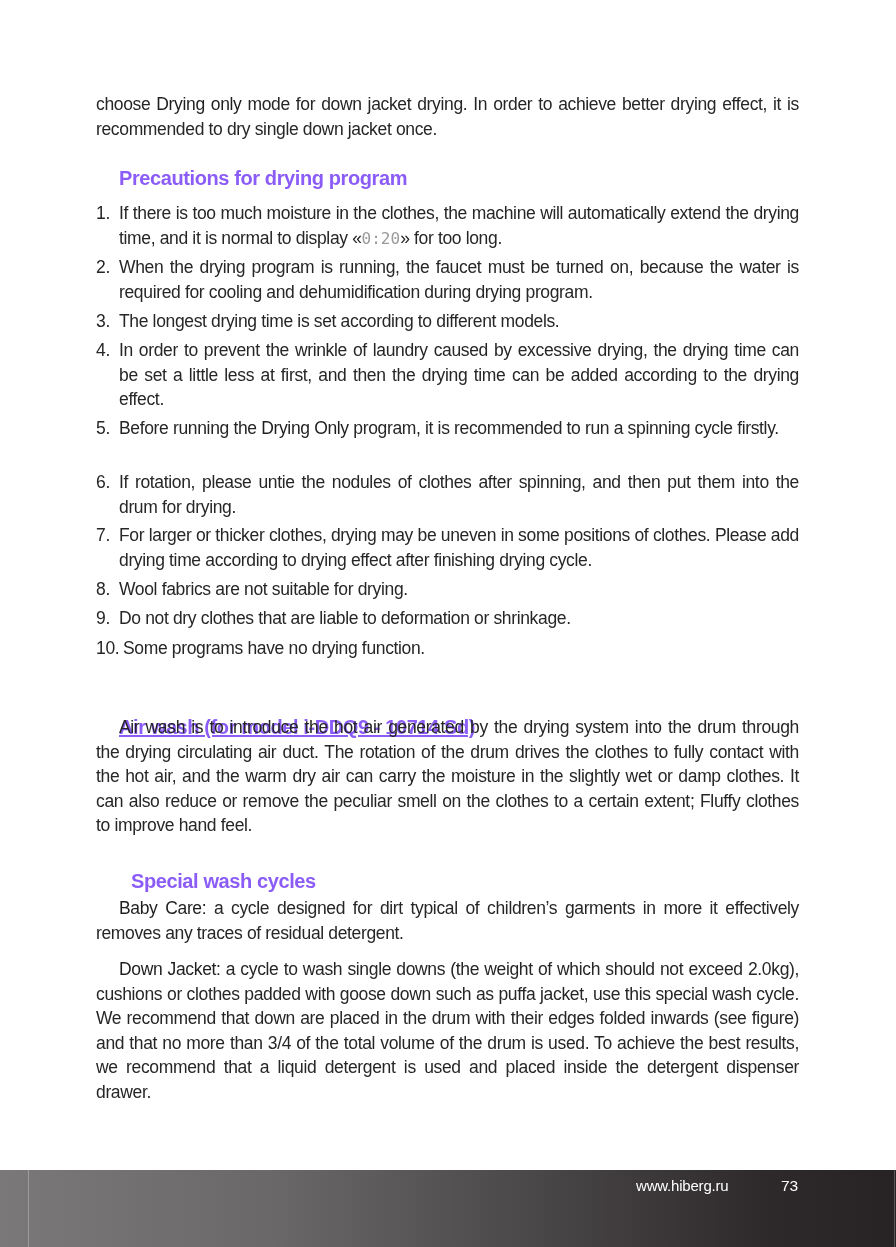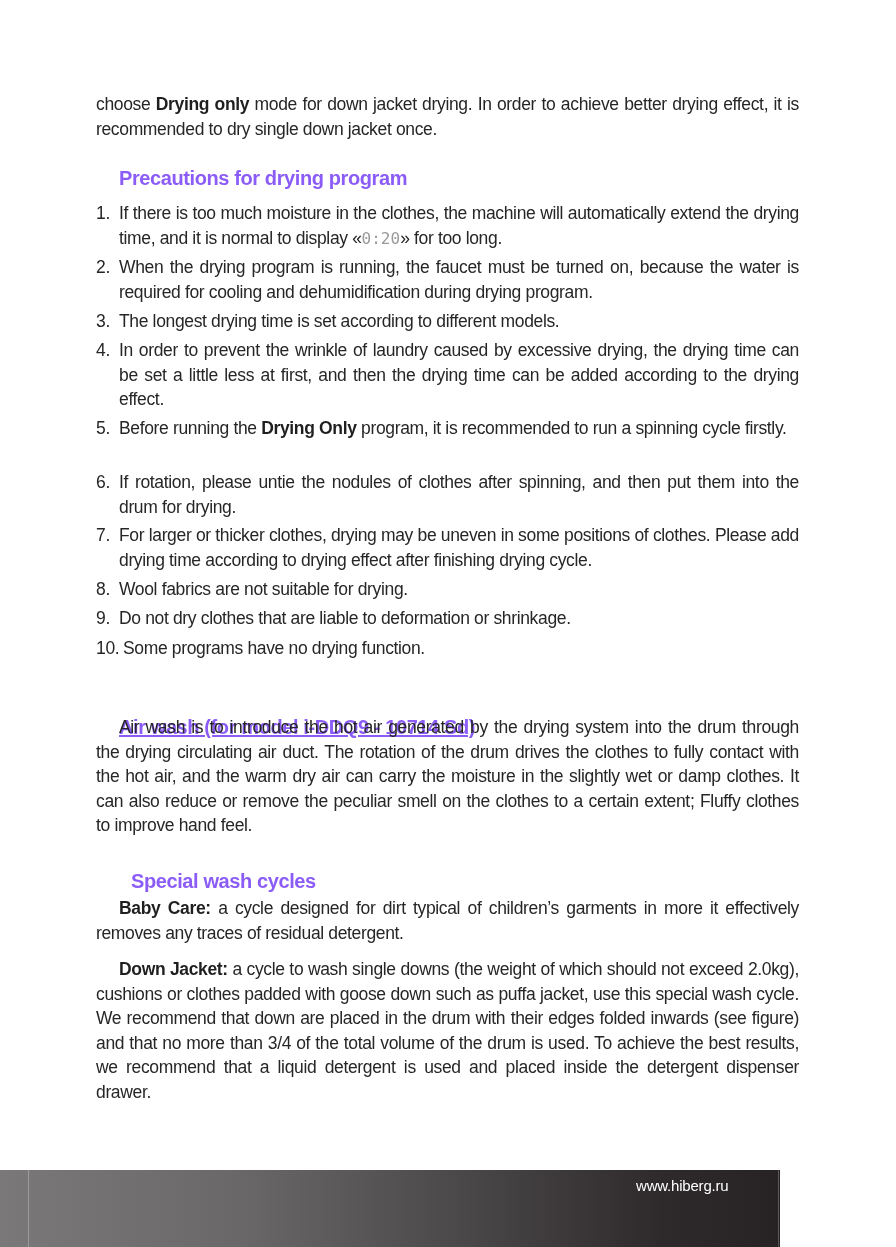--- a/index.html
+++ b/index.html
@@ -8,34 +8,34 @@
     background: #ffffff; color: #2a2a2a;
     font-family: "Liberation Sans", "DejaVu Sans", sans-serif;
   }
   .page { position: absolute; left: 96px; top: 0; width: 703px; }
   .p {
     position: absolute; left: 0; width: 703px;
     font-size: 17.5px; line-height: 24.5px; letter-spacing: -0.35px;
     text-align: justify; color: #262626;
   }
   .p.indent { text-indent: 23px; }
-  .b { font-weight: bold; color: #1f1f1f; }
+  .b { font-weight: normal; color: #1f1f1f; }
   .h {
     position: absolute; left: 23px; font-size: 20px; font-weight: bold;
     letter-spacing: -0.4px; color: #8b5cf6; line-height: 26px;
   }
   .li { position: absolute; left: 0; width: 703px; font-size: 17.5px; line-height: 24.5px; letter-spacing: -0.35px; color:#262626; }
   .li .num { position: absolute; left: 0; top: 0; }
   .li .txt { display: block; margin-left: 23px; text-align: justify; }
   .lcd {
     display: inline-block; font-family: "DejaVu Sans Mono", monospace; font-size: 16px;
     color: #9a9a9a; letter-spacing: 0px; font-weight: normal;
   }
   .footer {
-    position: absolute; left: 0; top: 1170px; width: 780px; height: 77px;
+    position: absolute; left: 0; top: 1170px; width: 896px; height: 77px;
     background: linear-gradient(to right, #7a7879 0%, #6a6869 30%, #4a4748 60%, #2e2a2b 85%, #272324 100%);
   }
   .footer .vline { position: absolute; left: 28px; top: 0; width: 1px; height: 77px; background: #9c9a9b; }
   .footer .rline { position: absolute; right: 1px; top: 0; width: 1px; height: 77px; background: #5a5758; }
   .footer .url { position: absolute; left: 636px; top: 7px; color: #ffffff; font-size: 15px; letter-spacing: -0.2px; }
   .footer .pg { position: absolute; left: 781px; top: 7px; color: #ffffff; font-size: 15.5px; }
 </style>
 </head>
 <body>
 

